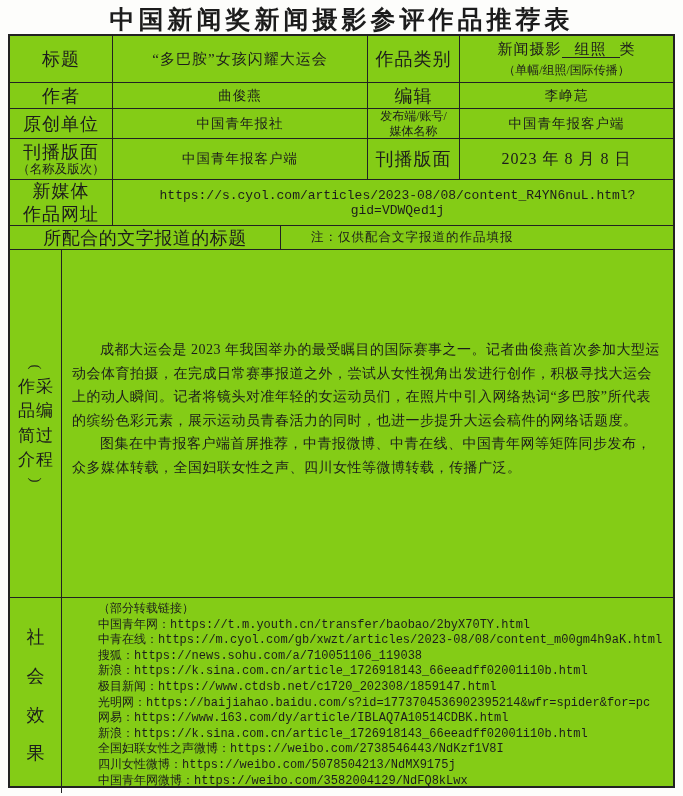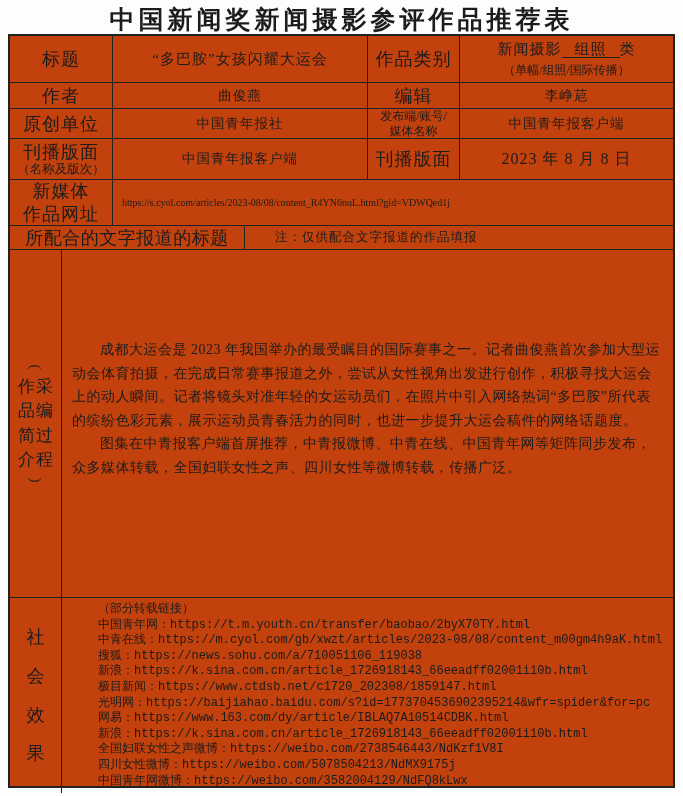--- a/index.html
+++ b/index.html
@@ -19,21 +19,21 @@
     letter-spacing: 4px;
     padding-top: 3px;
     white-space: nowrap;
   }
   .tbl {
     position: absolute;
     left: 8px; top: 34px;
     width: 667px; height: 754px;
     border: 2px solid #222;
     display: flex; flex-direction: column;
-    background: #c2410c;
+    background: #84cc16;
   }
   .row { display: flex; border-bottom: 1.5px solid #222; flex-shrink: 0; }
   .row:last-child { border-bottom: none; flex: 1; }
   .cell {
     border-right: 1.5px solid #222;
     display: flex; flex-direction: column;
     align-items: center; justify-content: center;
     text-align: center;
     overflow: hidden;
   }
@@ -48,26 +48,26 @@
   .r4 { height: 41px; } .r5 { height: 46px; } .r6 { height: 24px; }
   .r7 { height: 348px; }
   .cat-line1 { font-size: 15px; letter-spacing: 1px; }
   .cat-underline { border-bottom: 1.5px solid #222; padding: 0 13px; }
   .cat-note { font-size: 12px; margin-top: 3px; }
   .two-line { line-height: 1.25; }
   .small-paren { font-size: 12.5px; letter-spacing: 0; line-height: 1.1; text-align: center; }
   .date-val { font-size: 16px; letter-spacing: 1px; }
   .url-cell { align-items: flex-start; justify-content: center; padding-left: 9px; }
   .url-text {
-    font-family: Liberation Serif, serif;
-    font-size: 10px; letter-spacing: 0; text-align: center;
+    font-family: Liberation Mono, monospace;
+    font-size: 13px; letter-spacing: 0; text-align: center;
   }
   .note-cell { align-items: flex-start; justify-content: center; padding-left: 30px; }
   .note-text { font-size: 12.5px; letter-spacing: 1px; }
-  .wide-lbl { width: 235px; font-size: 18px; letter-spacing: 0.5px; white-space: nowrap; }
+  .wide-lbl { width: 271px; font-size: 18px; letter-spacing: 0.5px; white-space: nowrap; }
   
   .vcell { width: 52px; }
   .vcols { display: flex; flex-direction: row; }
   .vcol {
     width: 1.05em; font-size: 17px; line-height: 1.42;
     word-break: break-all; text-align: center;
   }
   .vparen {
     display: inline-block; transform: rotate(90deg);
     font-size: 15px; line-height: 0.8; color: #1c1c1c;

